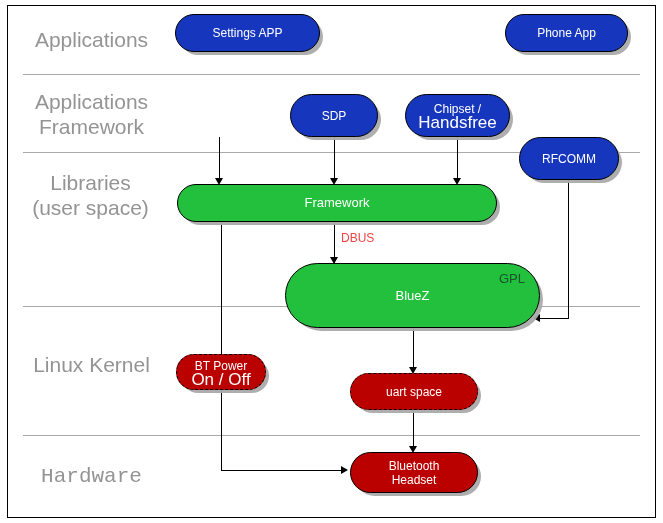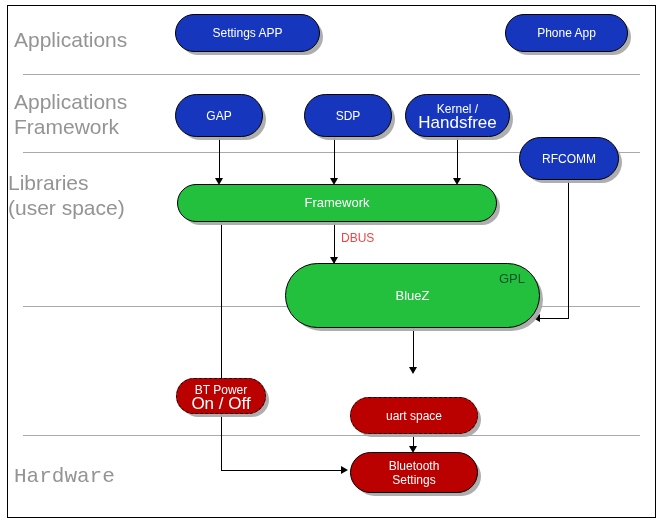--- a/index.html
+++ b/index.html
@@ -10,34 +10,34 @@
 
   
   .frame{position:absolute;left:7px;top:5px;width:649px;height:513px;
          border:1.5px solid #000000;box-sizing:border-box;background:#ffffff;}
 
   
   .divider{position:absolute;height:0;border-top:1.5px solid #a9a9a9;}
 
   
   .layer-label{position:absolute;color:#949494;font-size:21px;
-               line-height:25px;text-align:left;white-space:pre-line;}
+               line-height:25px;text-align:center;white-space:pre-line;}
 
   
   .node{position:absolute;box-sizing:border-box;
         display:flex;flex-direction:column;align-items:center;
         justify-content:center;text-align:center;color:#ffffff;
         border:1.5px solid #000000;z-index:5;}
   .node .t1{font-size:12px;line-height:14px;}
   .node .t2{font-size:17px;line-height:13px;}
   .node.shadow{box-shadow:4px 4px 0 -1px rgba(170,170,170,0.95);}
   .node.blue{background:#1636be;}
   .node.green{background:#22c03c;}
   .node.red{background:#bb0000;}
-  .node.dashed{border:1.5px dashed #000000;margin-top:24px;}
+  .node.dashed{border:1.5px dashed #000000;}
 
   .node.big .t1{font-size:13px;line-height:16px;}
 
   .gpl-tag{position:absolute;right:14px;top:7px;color:#14532d;
            font-size:13px;line-height:15px;}
 
   
   .vline{position:absolute;width:0;border-left:1.6px solid #000000;z-index:2;}
   .hline{position:absolute;height:0;border-top:1.6px solid #000000;z-index:2;}
   .arrow-down{position:absolute;width:0;height:0;z-index:3;
@@ -66,20 +66,21 @@
   <div class="divider" style="left:23px; top:435px; width:617px;"></div>
 
   <div class="layer-label" style="left:14px; top:27px; width:155px;">Applications</div>
 
   <div class="layer-label" style="left:14px; top:89px; width:155px;">Applications
 Framework</div>
 
   <div class="layer-label" style="left:8px; top:170px; width:165px;">Libraries
 (user space)</div>
 
+  <div class="layer-label" style="left:14px; top:352px; width:155px;">Linux Kernel</div>
 
   <div class="layer-label" style="left:14px; top:464px; width:155px;font-family:Liberation Mono, monospace;">Hardware</div>
 
   <div class="vline" style="left:219px; top:137px; height:45px;"></div>
   <div class="arrow-down" style="left:215px; top:178px;"></div>
 
   <div class="vline" style="left:334px; top:137px; height:45px;"></div>
   <div class="arrow-down" style="left:330px; top:178px;"></div>
 
   <div class="vline" style="left:457px; top:137px; height:45px;"></div>
@@ -104,30 +105,27 @@
   <div class="arrow-right" style="left:341px; top:466px;"></div>
 
   <div class="node blue shadow" style="left:175px; top:14px; width:145px; height:38px; border-radius:19px;">
     <span class="t1">Settings APP</span>
   </div>
 
   <div class="node blue shadow" style="left:505px; top:14px; width:123px; height:38px; border-radius:19px;">
     <span class="t1">Phone App</span>
   </div>
 
-  <div class="node blue shadow" style="left:175px; top:94px; width:88px; height:43px; border-radius:22px;">
-    <span class="t1">GAP</span>
-  </div>
 
-  <div class="node blue shadow" style="left:304px; top:94px; width:88px; height:43px; border-radius:22px;">
+  <div class="node blue shadow" style="left:290px; top:94px; width:88px; height:43px; border-radius:22px;">
     <span class="t1">SDP</span>
   </div>
 
   <div class="node blue shadow" style="left:405px; top:94px; width:105px; height:43px; border-radius:22px;">
-    <span class="t1">Kernel /</span>
+    <span class="t1">Chipset /</span>
     <span class="t2">Handsfree</span>
   </div>
 
   <div class="node blue shadow" style="left:519px; top:94px; width:100px; height:43px; border-radius:22px;margin-top:43px;">
     <span class="t1">RFCOMM</span>
   </div>
 
   <div class="node green shadow big" style="left:177px; top:184px; width:320px; height:38px; border-radius:19px;">
     <span class="t1">Framework</span>
   </div>
@@ -141,15 +139,15 @@
     <span class="t1">BT Power</span>
     <span class="t2">On / Off</span>
   </div>
 
   <div class="node red shadow dashed" style="left:350px; top:373px; width:128px; height:37px; border-radius:19px;">
     <span class="t1">uart space</span>
   </div>
 
   <div class="node red shadow" style="left:350px; top:452px; width:128px; height:41px; border-radius:21px;">
     <span class="t1">Bluetooth</span>
-    <span class="t1">Settings</span>
+    <span class="t1">Headset</span>
   </div>
 </div>
 
 </body></html>

